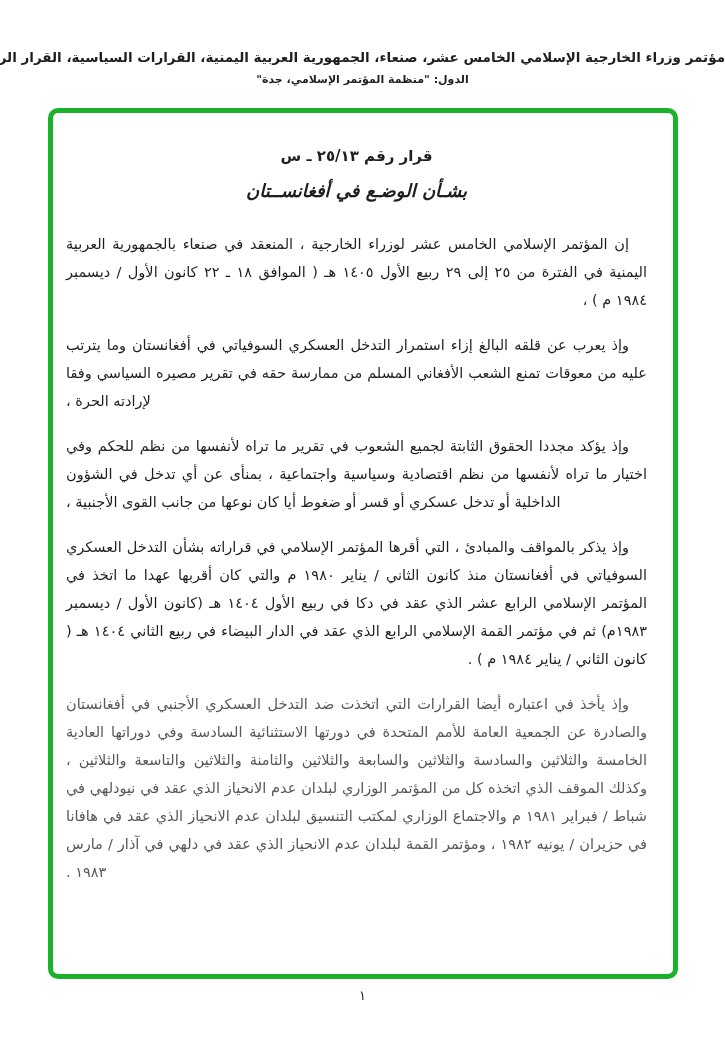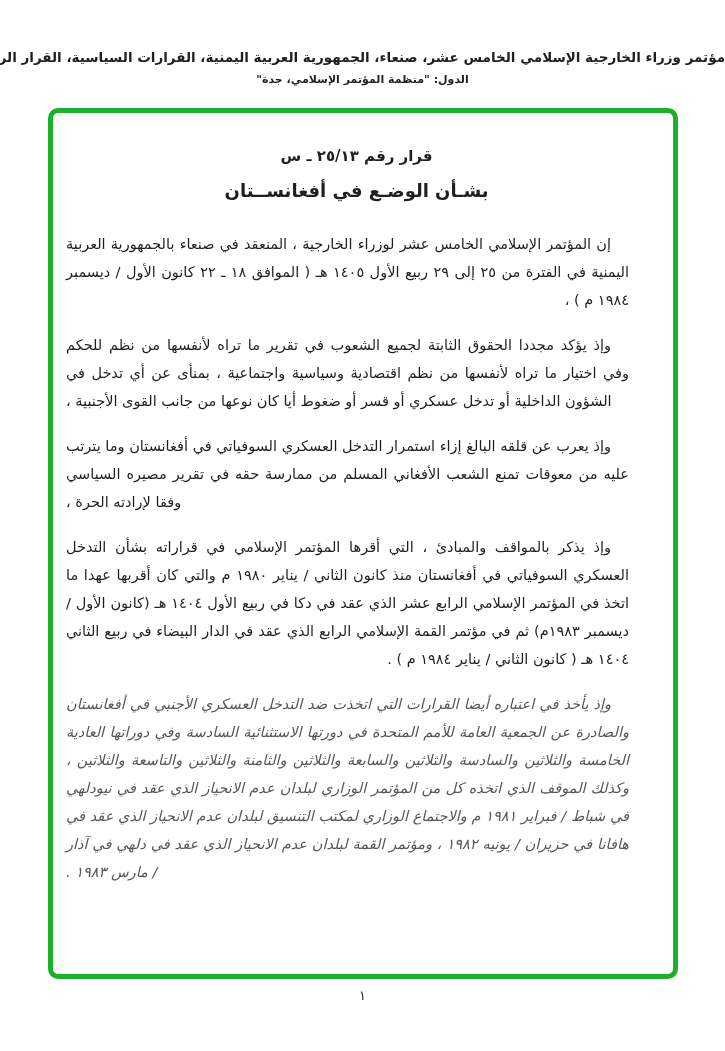--- a/index.html
+++ b/index.html
@@ -32,37 +32,37 @@
   .doc{
     padding:33px 26px 0 13px;
     direction:rtl;
   }
   .doc-title1{
     margin:0;text-align:center;
     font-size:15px;font-weight:700;line-height:20px;
   }
   .doc-title2{
     margin:13px 0 0 0;text-align:center;
-    font-size:18px;font-weight:700;line-height:24px;
+    font-size:18px;font-weight:700;line-height:24px;font-style:italic;
   }
   .doc-body{margin-top:27px;}
   .doc-body p.para{
-    margin:0 18px 17px 0;
+    margin:0 0 17px 0;
     font-size:14.5px;line-height:28px;
     text-align:justify;
     text-align-last:right;
     text-indent:18px;
     direction:rtl;
   }
   
   .doc-body p.para:nth-child(2),
   .doc-body p.para:nth-child(3),
   .doc-body p.para:nth-child(5),
   .doc-body p.para:nth-child(6){ text-align-last:left; }
-  .doc-body p.para.faint{ color:var(--faint-ink,#575757);font-style:italic; }
+  .doc-body p.para.faint{ color:var(--faint-ink,#575757); }
   
   .footer{
     margin-top:9px;text-align:center;
     font-size:13px;
   }
 </style>
 </head>
 <body>
 
 <header class="hdr">
@@ -72,22 +72,22 @@
     <span>"منظمة المؤتمر الإسلامي، جدة"</span>
   </div>
 </header>
 
 <main class="frame">
   <div class="doc">
     <h1 class="doc-title1">قرار رقم ٢٥/١٣ ـ س</h1>
     <h2 class="doc-title2">بشـأن الوضـع في أفغانســتان</h2>
     <div class="doc-body" id="doc-body">
         <p class="para">إن المؤتمر الإسلامي الخامس عشر لوزراء الخارجية ، المنعقد في صنعاء بالجمهورية العربية اليمنية في الفترة من ٢٥ إلى ٢٩ ربيع الأول ١٤٠٥ هـ ( الموافق ١٨ ـ ٢٢ كانون الأول / ديسمبر ١٩٨٤ م ) ،</p>
+        <p class="para">وإذ يعرب عن قلقه البالغ إزاء استمرار التدخل العسكري السوفياتي في أفغانستان وما يترتب عليه من معوقات تمنع الشعب الأفغاني المسلم من ممارسة حقه في تقرير مصيره السياسي وفقا لإرادته الحرة ،</p>
         <p class="para">وإذ يؤكد مجددا الحقوق الثابتة لجميع الشعوب في تقرير ما تراه لأنفسها من نظم للحكم وفي اختيار ما تراه لأنفسها من نظم اقتصادية وسياسية واجتماعية ، بمنأى عن أي تدخل في الشؤون الداخلية أو تدخل عسكري أو قسر أو ضغوط أيا كان نوعها من جانب القوى الأجنبية ،</p>
-        <p class="para">وإذ يعرب عن قلقه البالغ إزاء استمرار التدخل العسكري السوفياتي في أفغانستان وما يترتب عليه من معوقات تمنع الشعب الأفغاني المسلم من ممارسة حقه في تقرير مصيره السياسي وفقا لإرادته الحرة ،</p>
         <p class="para">وإذ يذكر بالمواقف والمبادئ ، التي أقرها المؤتمر الإسلامي في قراراته بشأن التدخل العسكري السوفياتي في أفغانستان منذ كانون الثاني / يناير ١٩٨٠ م والتي كان أقربها عهدا ما اتخذ في المؤتمر الإسلامي الرابع عشر الذي عقد في دكا في ربيع الأول ١٤٠٤ هـ (كانون الأول / ديسمبر ١٩٨٣م) ثم في مؤتمر القمة الإسلامي الرابع الذي عقد في الدار البيضاء في ربيع الثاني ١٤٠٤ هـ ( كانون الثاني / يناير ١٩٨٤ م ) .</p>
         <p class="para faint">وإذ يأخذ في اعتباره أيضا القرارات التي اتخذت ضد التدخل العسكري الأجنبي في أفغانستان والصادرة عن الجمعية العامة للأمم المتحدة في دورتها الاستثنائية السادسة وفي دوراتها العادية الخامسة والثلاثين والسادسة والثلاثين والسابعة والثلاثين والثامنة والثلاثين والتاسعة والثلاثين ، وكذلك الموقف الذي اتخذه كل من المؤتمر الوزاري لبلدان عدم الانحياز الذي عقد في نيودلهي في شباط / فبراير ١٩٨١ م والاجتماع الوزاري لمكتب التنسيق لبلدان عدم الانحياز الذي عقد في هافانا في حزيران / يونيه ١٩٨٢ ، ومؤتمر القمة لبلدان عدم الانحياز الذي عقد في دلهي في آذار / مارس ١٩٨٣ .</p>
       </div>
   </div>
 </main>
 
 <footer class="footer">
   <span>١</span>
 </footer>
 

